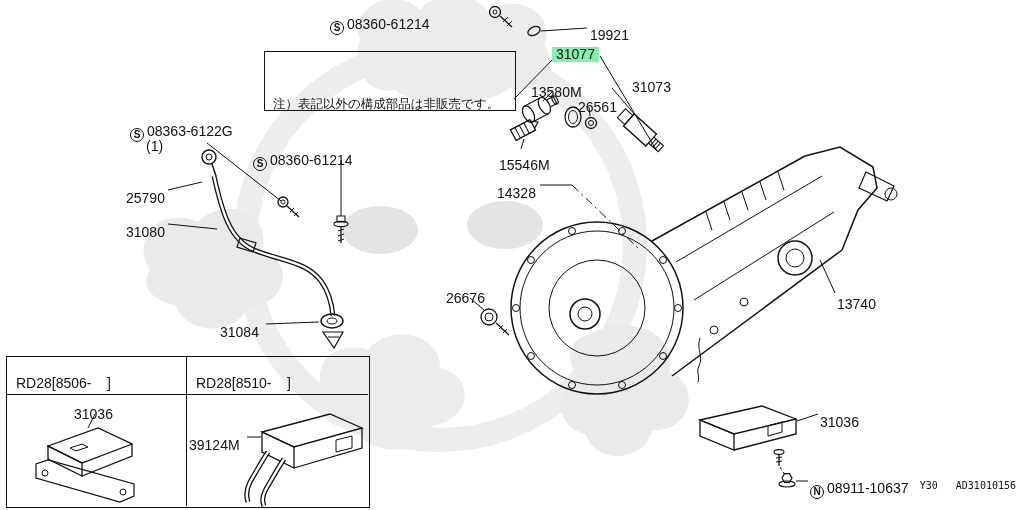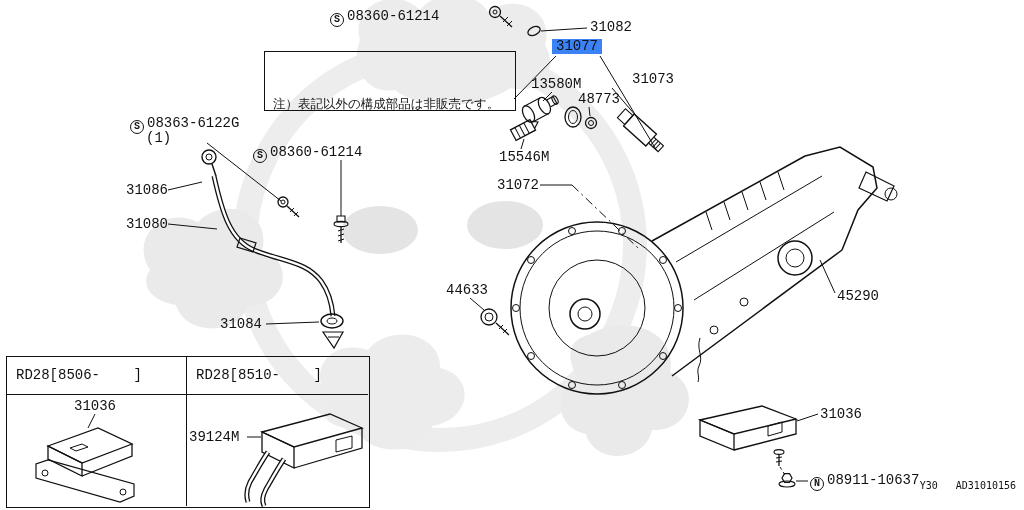--- a/index.html
+++ b/index.html
@@ -1,24 +1,24 @@
 <!DOCTYPE html>
 <html><head>
 <meta charset="utf-8">
 <style>
   html,body{margin:0;padding:0;background:#fff;}
   #page{position:relative;width:1024px;height:510px;background:#ffffff;overflow:hidden;
         font-family:"DejaVu Sans Mono","Liberation Mono",monospace;color:#111;}
   #art{position:absolute;left:0;top:0;z-index:1;}
-  .lbl{position:absolute;font-family:Liberation Mono, monospace;
-       font-size:14px;color:#111;white-space:pre;z-index:3;line-height:15px;}
+  .lbl{position:absolute;font-family:Liberation Sans, sans-serif;
+       font-size:14px;color:#111;white-space:pre;z-index:3;line-height:15px;margin-top:8px;}
   .circ{display:inline-block;width:14px;height:14px;border:1.3px solid #111;border-radius:50%;
         font-size:10px;line-height:12px;text-align:center;margin-right:3px;vertical-align:-2px;
         box-sizing:border-box;font-weight:bold;}
-  .hl{background:#3b82f6;padding:0 4px;}
+  .hl{background:#86efac;padding:0 4px;}
   .note{position:absolute;left:264px;top:42px;width:252px;height:60px;border:1.4px solid #111;
         z-index:2;font-size:12.5px;line-height:18px;padding:7px 4px 0 8px;box-sizing:border-box;
         white-space:pre;margin-top:9px;}
   .note .l2{padding-left:24px;}
   .tline{position:absolute;z-index:2;}
   #tbox{left:6px;top:356px;width:362px;height:150px;border:1.6px solid #111;}
   #tdiv{left:186px;top:356px;width:0;height:150px;border-left:1.6px solid #111;}
   #thr {left:6px;top:394px;width:362px;height:0;border-top:1.6px solid #111;}
   .foot{position:absolute;right:8px;bottom:19px;font-size:10px;z-index:3;white-space:pre;}
 </style>
@@ -206,35 +206,35 @@
 
 <div class="note">
   <div class="l1">注）表記以外の構成部品は非販売です。</div>
 </div>
 
 <div class="tline" id="tbox"></div>
 <div class="tline" id="tdiv"></div>
 <div class="tline" id="thr"></div>
 
 <span class="lbl" style="left:330px;top:9px"><span class="circ">S</span><span>08360-61214</span></span>
-<span class="lbl" style="left:590px;top:20px">31082</span>
+<span class="lbl" style="left:590px;top:20px">19921</span>
 <span class="lbl hl" style="left:552px;top:39px">31077</span>
 <span class="lbl" style="left:531px;top:77px">13580M</span>
 <span class="lbl" style="left:632px;top:72px">31073</span>
-<span class="lbl" style="left:578px;top:92px">48773</span>
+<span class="lbl" style="left:578px;top:92px">26561</span>
 <span class="lbl" style="left:499px;top:150px">15546M</span>
-<span class="lbl" style="left:497px;top:178px">31072</span>
+<span class="lbl" style="left:497px;top:178px">14328</span>
 <span class="lbl" style="left:130px;top:116px"><span class="circ">S</span><span>08363-6122G</span></span>
 <span class="lbl" style="left:146px;top:131px">(1)</span>
 <span class="lbl" style="left:253px;top:145px"><span class="circ">S</span><span>08360-61214</span></span>
-<span class="lbl" style="left:126px;top:183px">31086</span>
+<span class="lbl" style="left:126px;top:183px">25790</span>
 <span class="lbl" style="left:126px;top:217px">31080</span>
 <span class="lbl" style="left:220px;top:317px">31084</span>
-<span class="lbl" style="left:446px;top:283px">44633</span>
-<span class="lbl" style="left:837px;top:289px">45290</span>
+<span class="lbl" style="left:446px;top:283px">26676</span>
+<span class="lbl" style="left:837px;top:289px">13740</span>
 <span class="lbl" style="left:16px;top:368px">RD28[8506-    ]</span>
 <span class="lbl" style="left:196px;top:368px">RD28[8510-    ]</span>
 <span class="lbl" style="left:74px;top:399px">31036</span>
 <span class="lbl" style="left:189px;top:430px">39124M</span>
 <span class="lbl" style="left:820px;top:407px">31036</span>
 <span class="lbl" style="left:810px;top:473px"><span class="circ">N</span><span>08911-10637</span></span>
 
 <span class="foot">Y30   AD31010156</span>
 
 </div>

